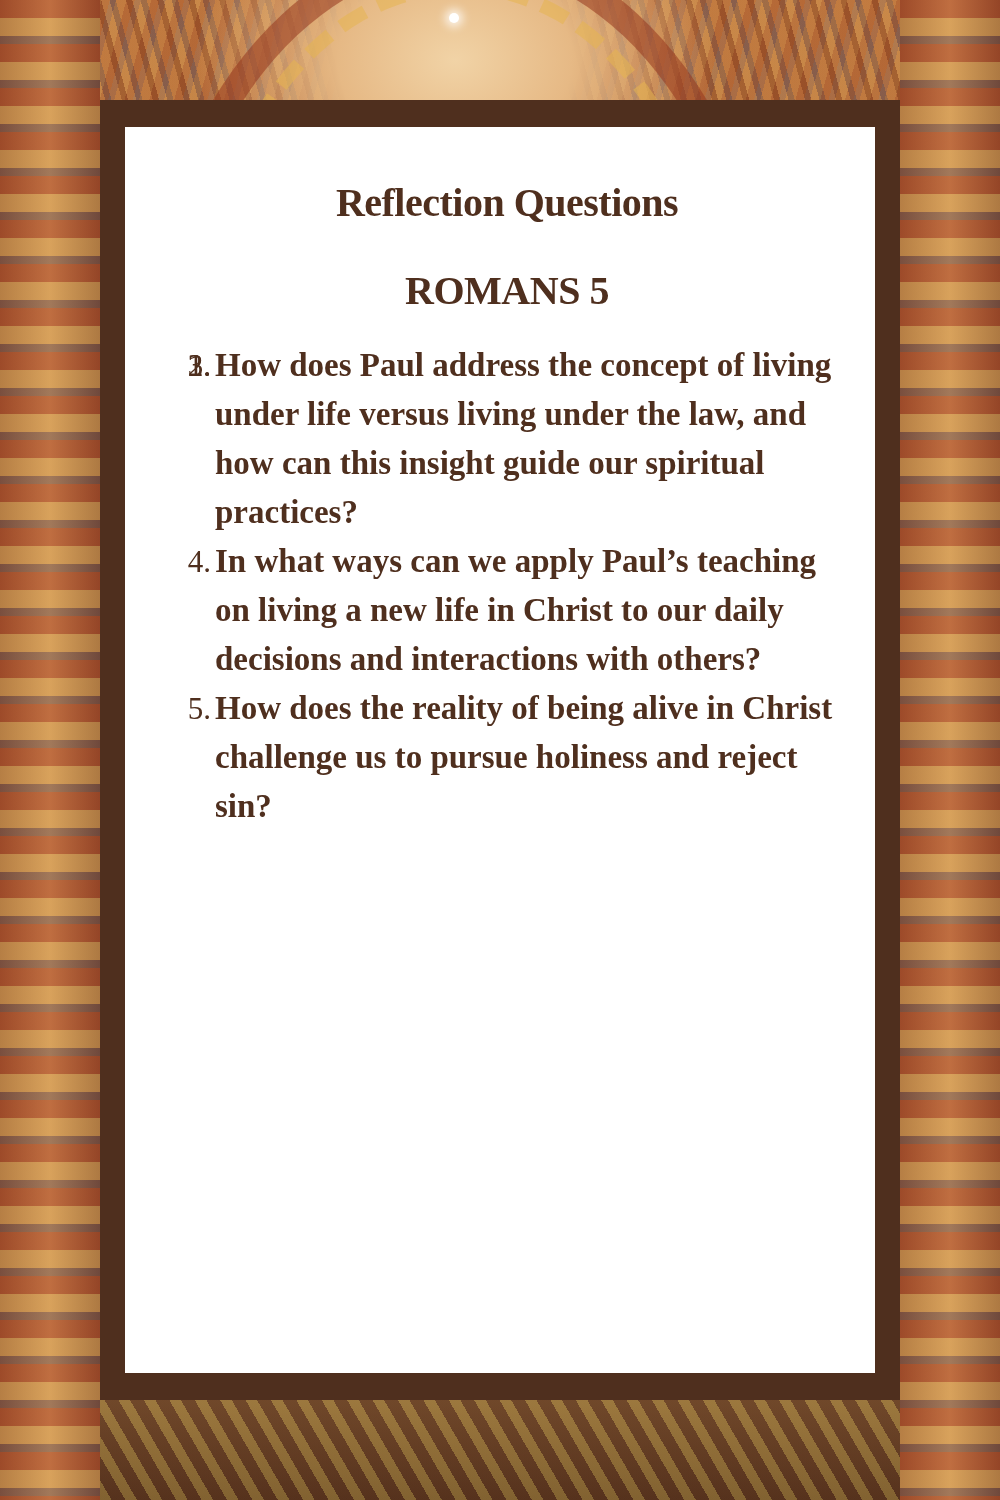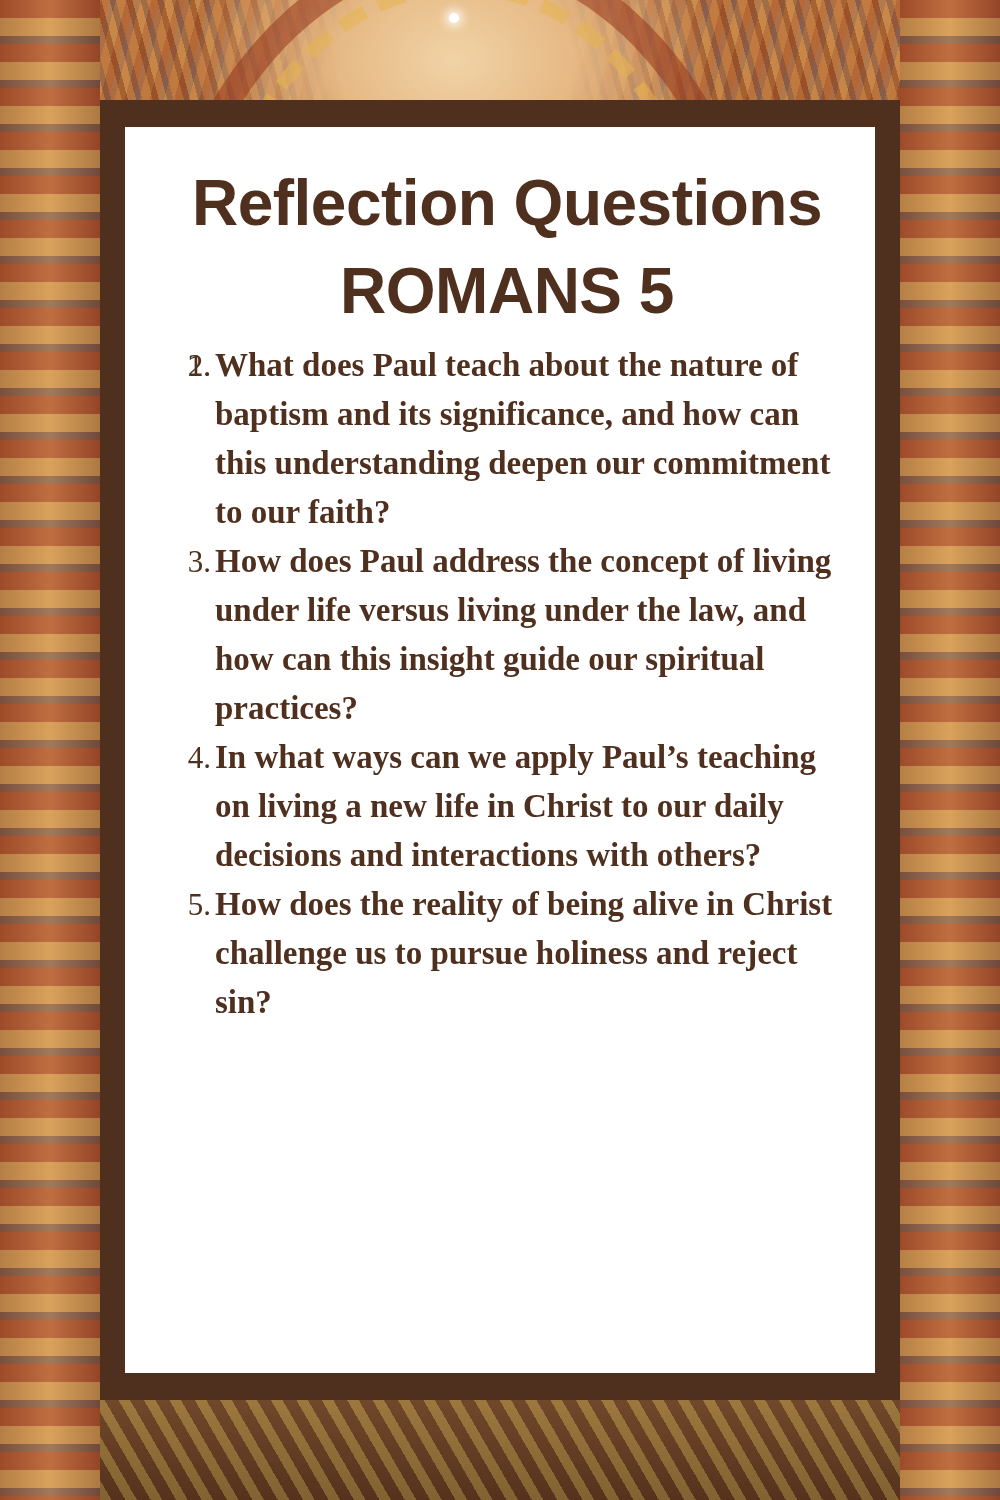--- a/index.html
+++ b/index.html
@@ -45,22 +45,22 @@
       background: #4f2f1e;
     }
     .panel {
       position: absolute; left: 25px; top: 27px; width: 750px; height: 1246px;
       background: #ffffff; box-sizing: border-box;
       padding: 30px 36px 0 50px;
       color: #4f2f1e;
     }
     .title {
       text-align: center; font-weight: bold; margin: 0;
-      font-size: 64px; line-height: 92px; letter-spacing: -0.5px;
-      font-family: Liberation Sans, sans-serif;
+      font-size: 40px; line-height: 92px; letter-spacing: -0.5px;
+      font-family: Liberation Serif, serif;
     }
     .title.sub { margin-top: -4px; }
     ol.questions {
       list-style: none; margin: 4px 0 0 0; padding: 0;
     }
     ol.questions li {
       position: relative; padding-left: 40px;
       font-family: "Liberation Serif", "DejaVu Serif", serif;
       font-weight: bold; font-size: 33px; line-height: 49px;
     }
@@ -82,21 +82,20 @@
 <div class="frame">
   <div class="panel">
     <h1 class="title">Reflection Questions</h1>
     <h2 class="title sub">ROMANS 5</h2>
     <ol class="questions">
       <li>
         <span class="num">1.</span>
       </li>
       <li>
         <span class="num">2.</span>
-        <span>What does Paul teach about the nature of baptism and its significance, and how can this understanding deepen our commitment to our faith?</span>
       </li>
       <li>
         <span class="num">3.</span>
         <span>How does Paul address the concept of living under life versus living under the law, and how can this insight guide our spiritual practices?</span>
       </li>
       <li>
         <span class="num">4.</span>
         <span>In what ways can we apply Paul’s teaching on living a new life in Christ to our daily decisions and interactions with others?</span>
       </li>
       <li>

